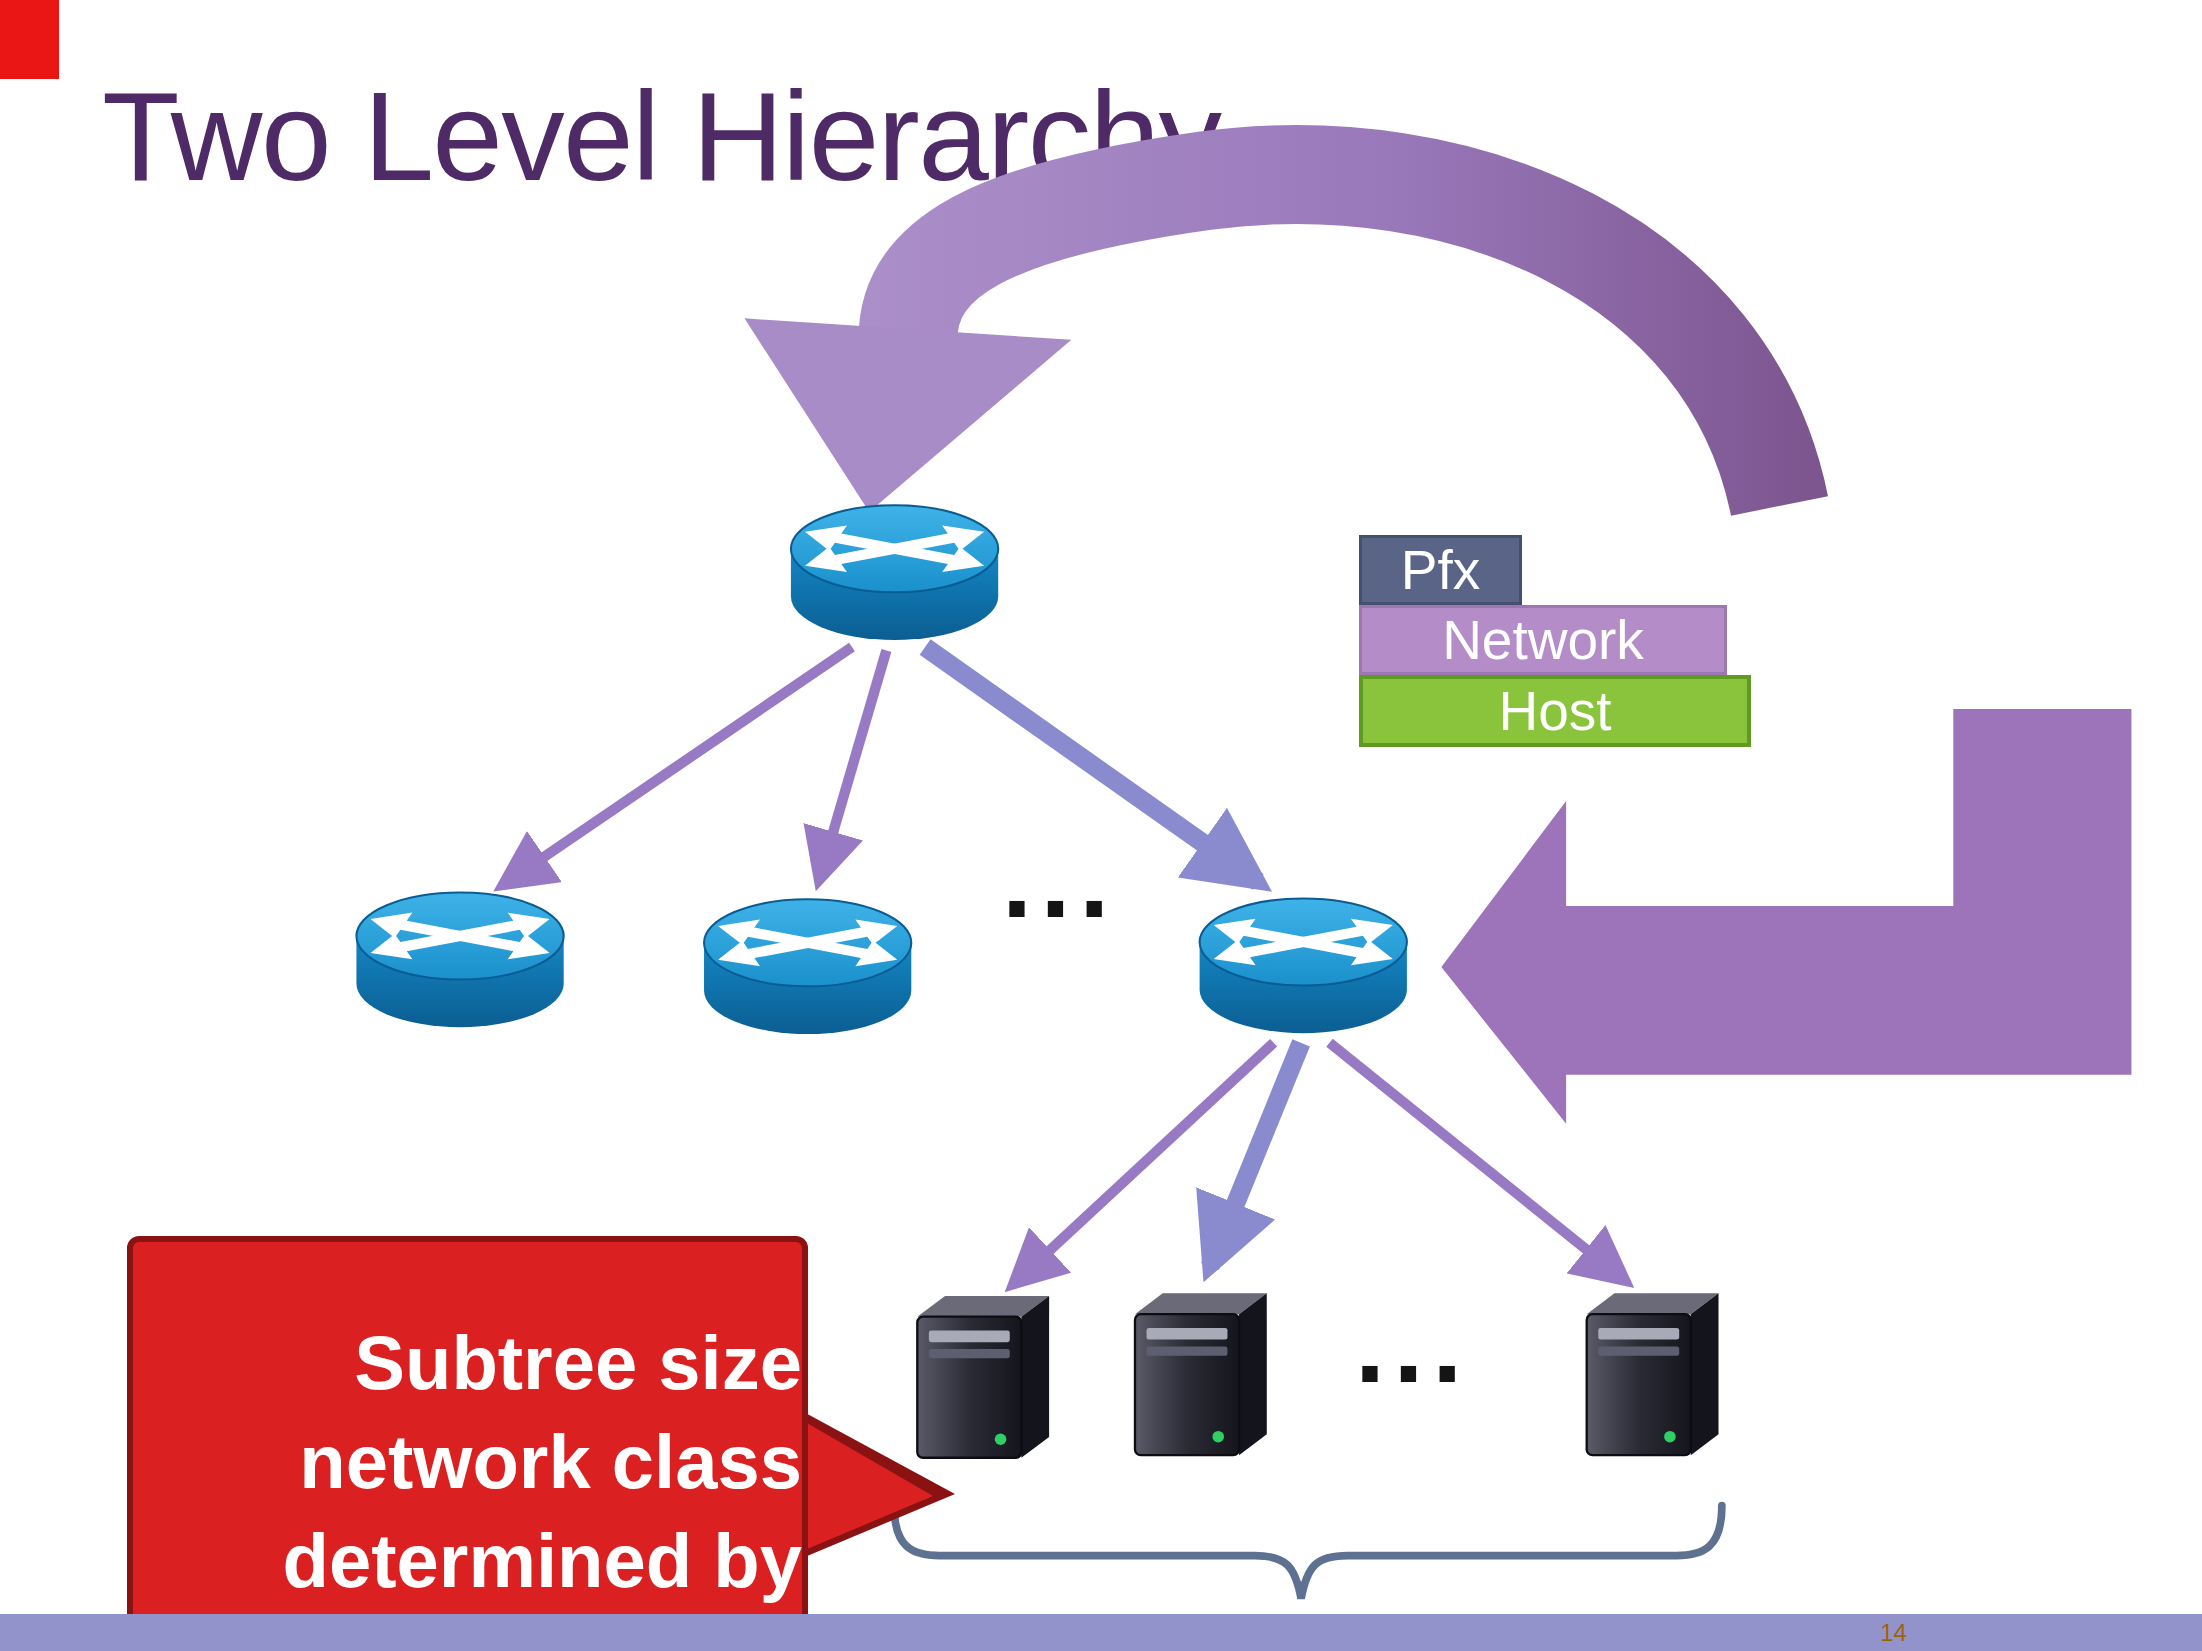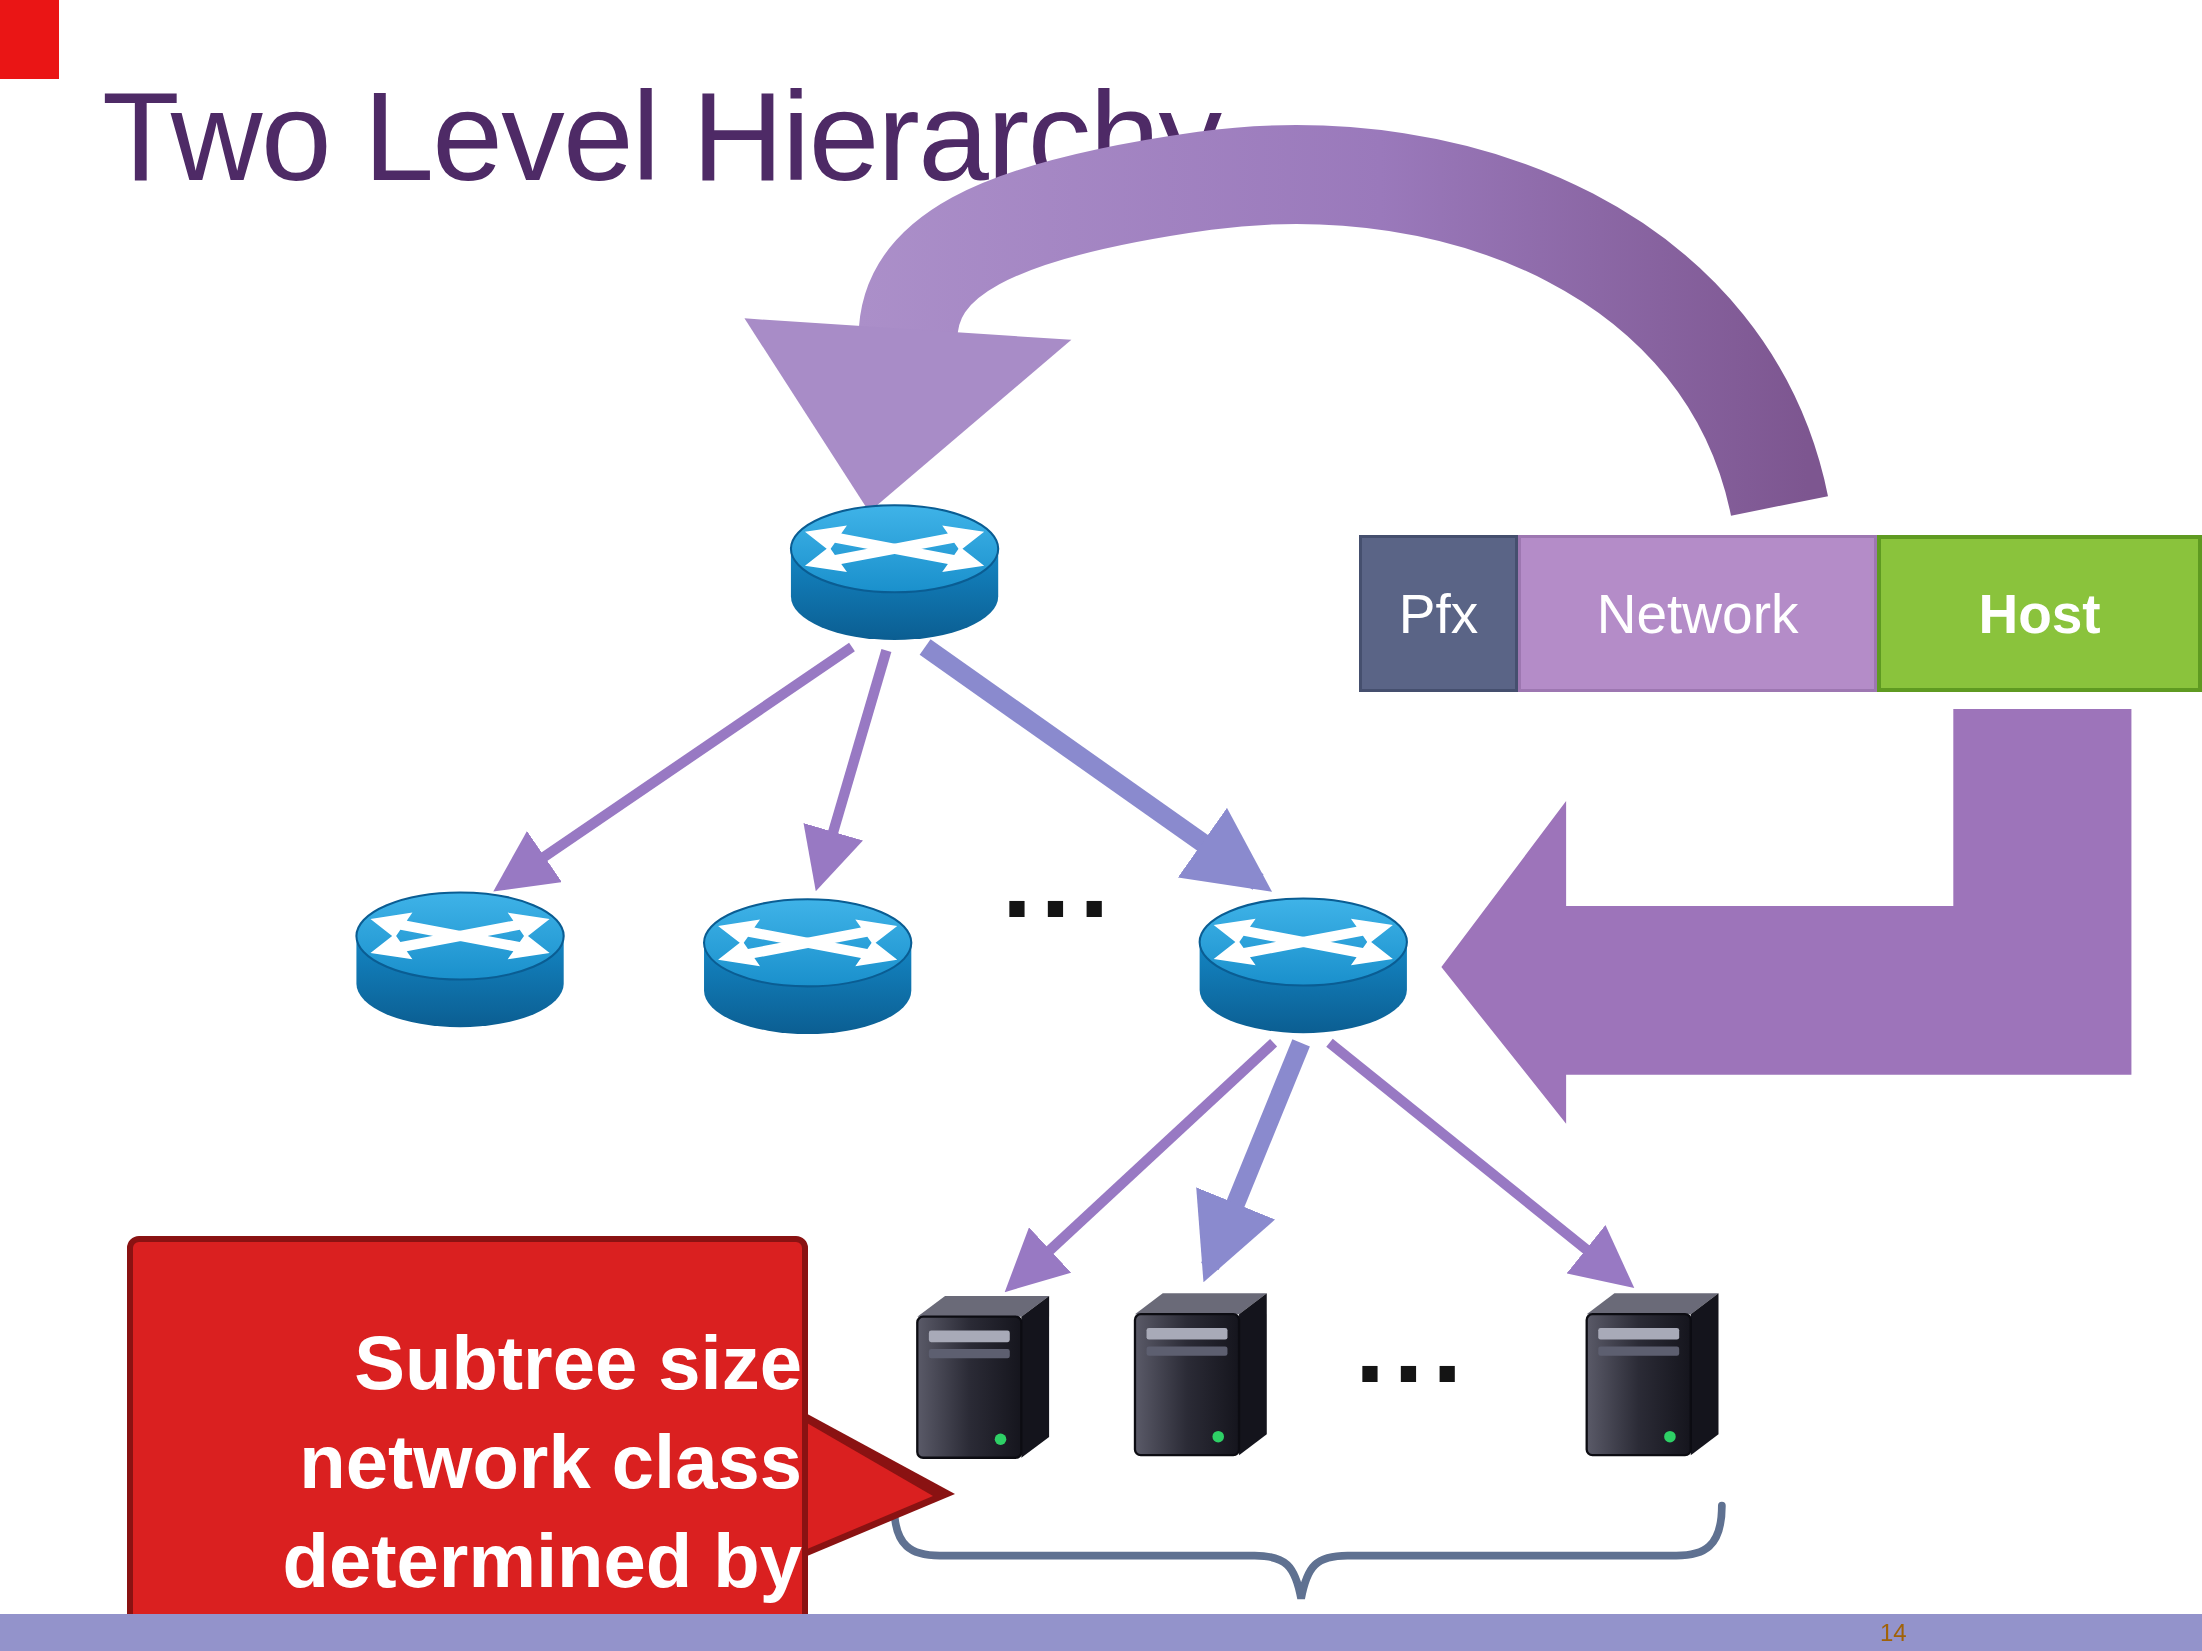--- a/index.html
+++ b/index.html
@@ -11,28 +11,28 @@
   
   #corner-mark{left:0;top:0;width:59px;height:79px;background:#ea1515;}
   
   #title{
     left:102px;top:67px;font-size:127px;line-height:1.1;letter-spacing:-1.7px;
     color:#4e2a66;font-weight:400;white-space:nowrap;
   }
   
   #diagram-svg{left:0;top:0;width:2203px;height:1652px;}
   
-  #address-box{left:1359px;top:535px;width:843px;height:157px;display:flex;}
+  #address-box{left:1359px;top:535px;width:843px;height:157px;display:flex;flex-direction:column;}
   .seg{
     height:100%;box-sizing:border-box;display:flex;align-items:center;justify-content:center;
     color:#ffffff;font-size:55px;font-weight:400;
   }
   #seg-pfx{width:163px;background:#5a6486;border:3.4px solid #454f6e;}
   #seg-network{width:368px;background:#b48cc8;border:3.4px solid #9d77b1;}
-  #seg-host{width:333px;background:#8ac33c;border:4.3px solid #5f9a21;font-weight:bold;}
+  #seg-host{width:392px;background:#8ac33c;border:4.3px solid #5f9a21;}
   
   .dots{font-size:108px;font-weight:900;color:#141414;letter-spacing:8.6px;line-height:1;}
   #dots-routers{left:1002px;top:826px;}
   #dots-servers{left:1355px;top:1291px;}
   
   #callout{
     left:127px;top:1236px;width:681px;height:453px;box-sizing:border-box;
     background:#da2020;border:6px solid #8a1212;border-radius:12px;
     display:flex;flex-direction:column;justify-content:center;align-items:flex-end;
     color:#ffffff;font-size:76px;font-weight:700;line-height:1.3;text-align:center;

